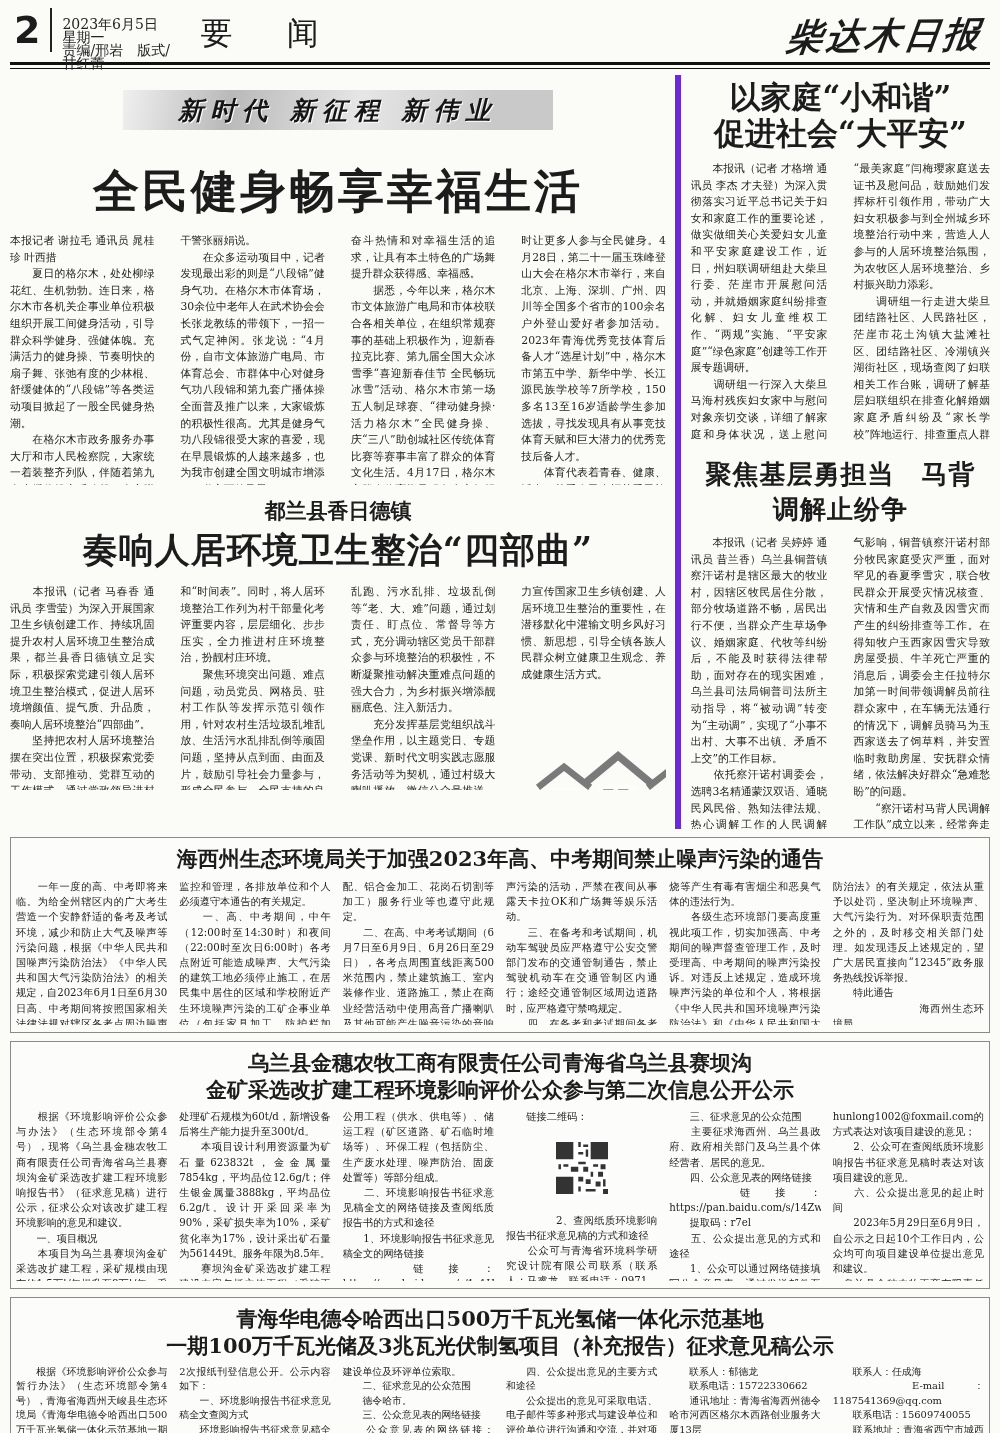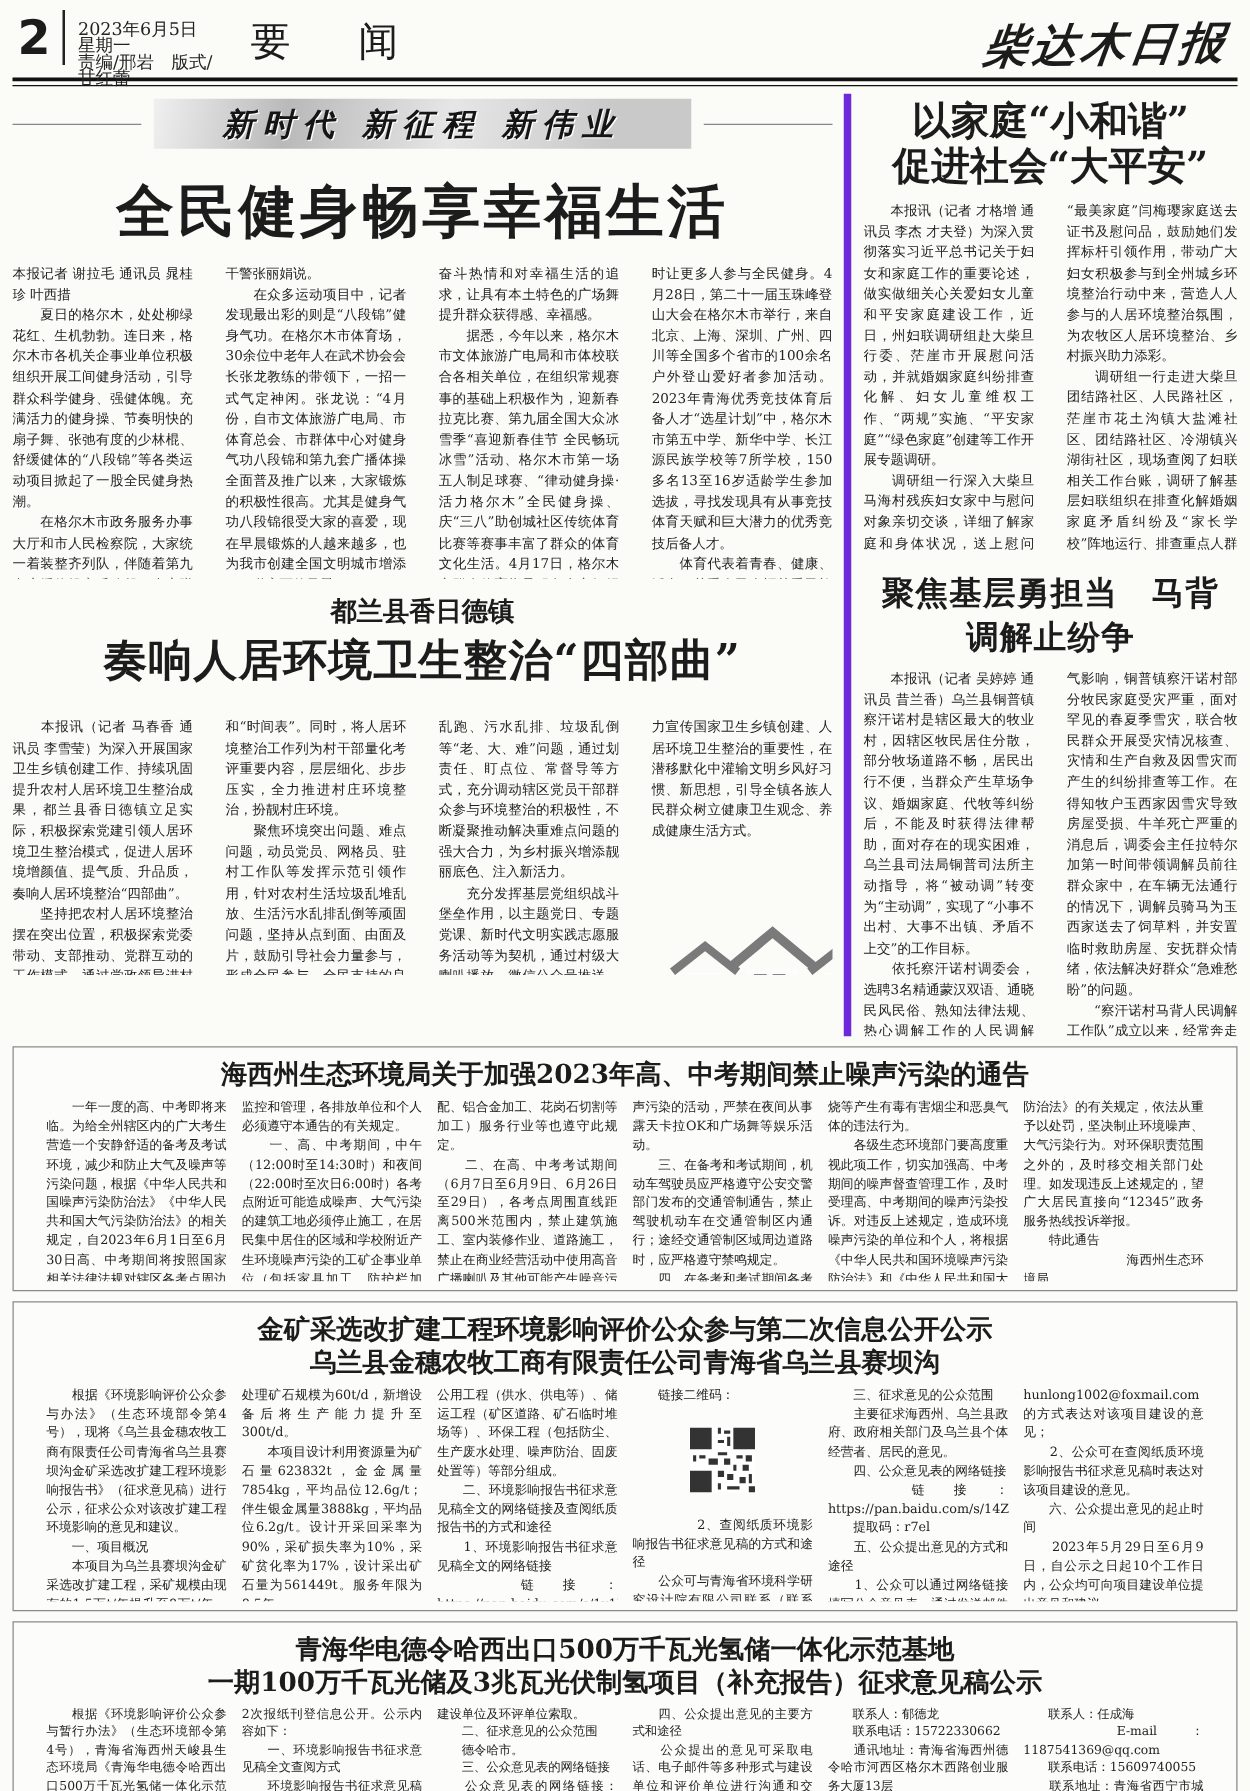--- a/index.html
+++ b/index.html
@@ -22,48 +22,48 @@
               transform:skewX(-8deg) rotate(-1deg); letter-spacing:3px; margin-top:4px;
               font-family:"DejaVu Serif",serif; }
   .double-rule { border-top:3px solid #111; border-bottom:1px solid #111; height:7px; margin-top:2px; }
 
   
   .main { display:flex; margin-top:6px; }
   .left-col  { width:662px; }
   .right-col { width:318px; border-left:6px solid #6d28d9; padding-left:10px; margin-left:9px; }
 
   
-  .banner-row { display:flex; align-items:center; gap:10px; margin:4px 0 2px; }
+  .banner-row { display:flex; align-items:center; gap:10px; margin:4px 0 2px;flex-direction:column; }
   .banner-rule { flex:1; border-top:1px solid #888; }
   .banner { width:430px; height:40px;
             background:linear-gradient(100deg,#f0f0f0 0%,#b9b9b9 25%,#e6e6e6 55%,#c9c9c9 85%);
             display:flex; align-items:center; justify-content:center;
             font-size:25px; font-weight:900; font-style:italic; letter-spacing:7px;
             color:#151515; text-shadow:1px 1px 0 #fff; }
   .headline-1 { font-size:46px; font-weight:900; text-align:center; letter-spacing:3px; margin:20px 0 10px; }
 
   .cols { display:flex; gap:26px; }
   .coltext { flex:1; font-size:10.8px; line-height:16.6px; text-align:justify;
              white-space:pre-wrap; overflow:hidden; color:#222; }
   .h-fit { height:252px; }
   .h-san { height:206px; }
   .h-fam { height:282px; }
   .h-med { height:294px; }
 
   
   .kicker { text-align:center; font-size:21px; font-weight:bold; margin:12px 0 2px; }
-  .headline-2 { font-size:35px; font-weight:900; text-align:center; letter-spacing:1px; margin-bottom:22px; }
+  .headline-2 { font-size:35px; font-weight:900; text-align:center; letter-spacing:1px; margin-bottom:10px; }
   .logo-wrap { text-align:center; margin-top:6px; }
 
   
   .headline-r { font-size:31px; font-weight:900; text-align:center; line-height:36px; margin:4px 0 10px; }
   .headline-m { font-size:26px; font-weight:700; text-align:center; letter-spacing:1px; margin:14px 13px 8px; }
 
   
-  .notice { border:1px solid #8a8a8a; margin-top:8px; padding:5px 26px 7px; background:#fcfcfa; }
+  .notice { border:1px solid #8a8a8a; margin-top:8px; padding:5px 5px 7px; background:#fcfcfa; }
   .notice-title { text-align:center; font-weight:900; }
   .nt-1 { font-size:21px; margin:2px 0 6px; }
   .nt-2 { font-size:21px; line-height:27px; margin:2px 0 6px; }
   .ncols { display:flex; gap:12px; }
   .ncol { flex:1; font-size:10.2px; line-height:15.2px; text-align:justify;
           white-space:pre-wrap; overflow:hidden; color:#222; }
   .n1 .ncol { height:146px; }
   .n2 .ncol { height:172px; }
   .n3 .ncol { height:124px; font-size:9.9px; line-height:14.4px; }
   .qr { display:block; margin:3px auto; }
@@ -190,22 +190,22 @@
 　　各级生态环境部门要高度重视此项工作，切实加强高、中考期间的噪声督查管理工作，及时受理高、中考期间的噪声污染投诉。对违反上述规定，造成环境噪声污染的单位和个人，将根据《中华人民共和国环境噪声污染防治法》和《中华人民共和国大气污染</div>
       <div class="ncol">防治法》的有关规定，依法从重予以处罚，坚决制止环境噪声、大气污染行为。对环保职责范围之外的，及时移交相关部门处理。如发现违反上述规定的，望广大居民直接向“12345”政务服务热线投诉举报。
 　　特此通告
 　　　　　　　　海西州生态环境局
 　　　　　　　　2023年5月30日</div>
     </div>
   </div>
 
   <div class="notice n2">
     <div class="notice-title nt-2">
+      <div>乌兰县金穗农牧工商有限责任公司青海省乌兰县赛坝沟</div>
       <div>金矿采选改扩建工程环境影响评价公众参与第二次信息公开公示</div>
-      <div>乌兰县金穗农牧工商有限责任公司青海省乌兰县赛坝沟</div>
     </div>
     <div class="ncols">
       <div class="ncol">　　根据《环境影响评价公众参与办法》（生态环境部令第4号），现将《乌兰县金穗农牧工商有限责任公司青海省乌兰县赛坝沟金矿采选改扩建工程环境影响报告书》（征求意见稿）进行公示，征求公众对该改扩建工程环境影响的意见和建议。
 　　一、项目概况
 　　本项目为乌兰县赛坝沟金矿采选改扩建工程，采矿规模由现有的1.5万t/年提升至8万t/年，采矿新增规模为6.5万t/年。选厂现状日</div>
       <div class="ncol">处理矿石规模为60t/d，新增设备后将生产能力提升至300t/d。
 　　本项目设计利用资源量为矿石量623832t，金金属量7854kg，平均品位12.6g/t；伴生银金属量3888kg，平均品位6.2g/t。设计开采回采率为90%，采矿损失率为10%，采矿贫化率为17%，设计采出矿石量为561449t。服务年限为8.5年。
 　　赛坝沟金矿采选改扩建工程建设内容包括主体工程（采矿工程）、</div>
       <div class="ncol">公用工程（供水、供电等）、储运工程（矿区道路、矿石临时堆场等）、环保工程（包括防尘、生产废水处理、噪声防治、固废处置等）等部分组成。
 　　二、环境影响报告书征求意见稿全文的网络链接及查阅纸质报告书的方式和途径

